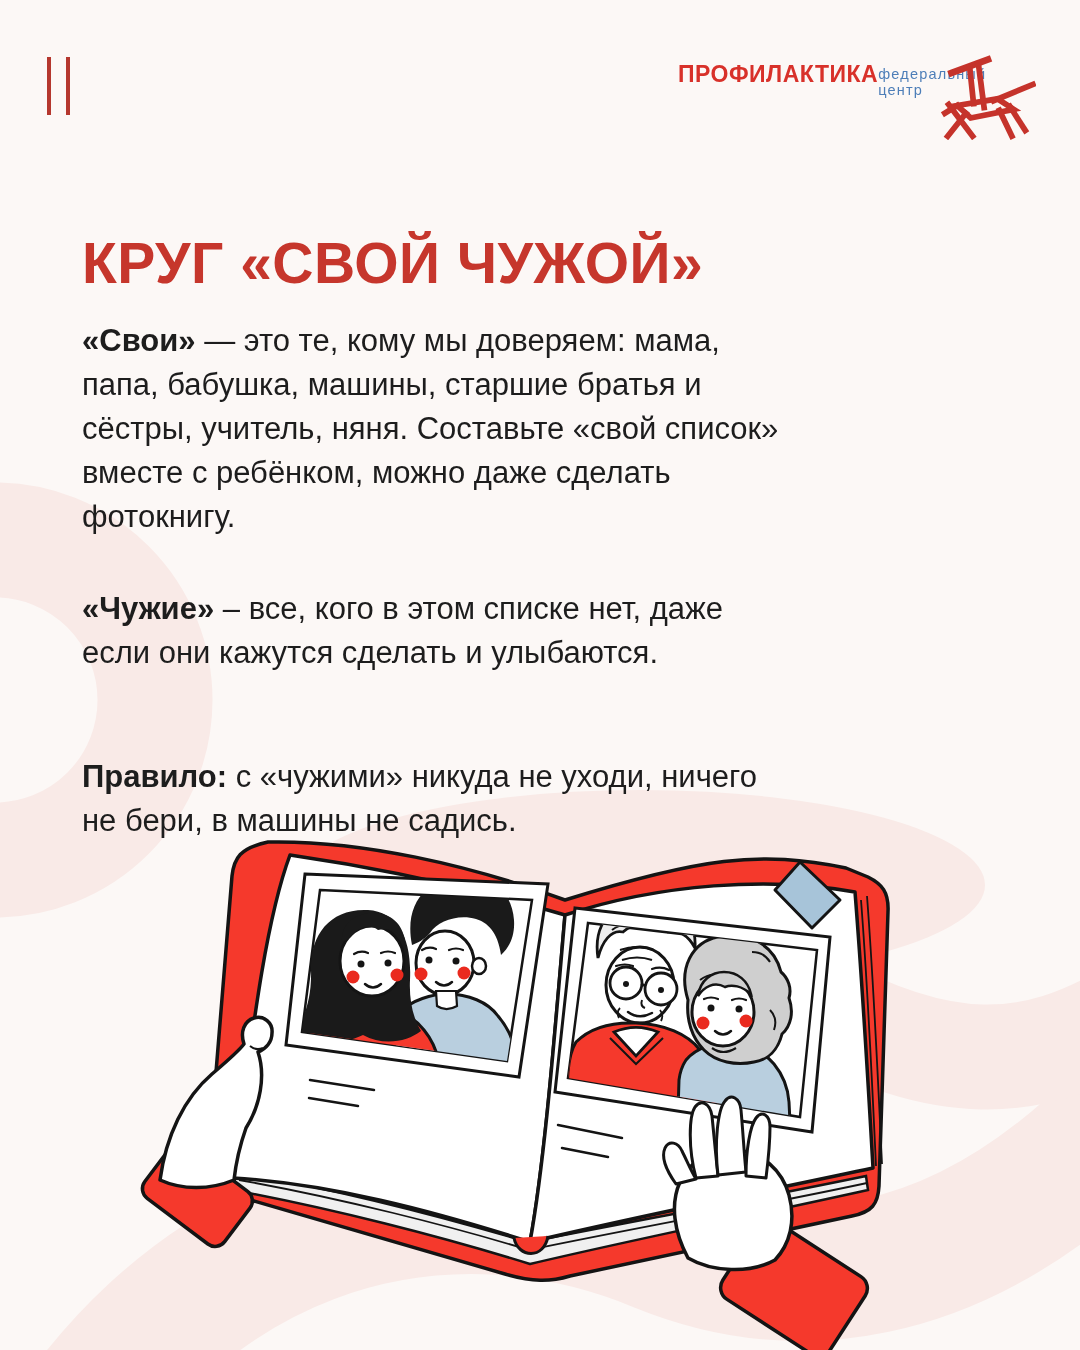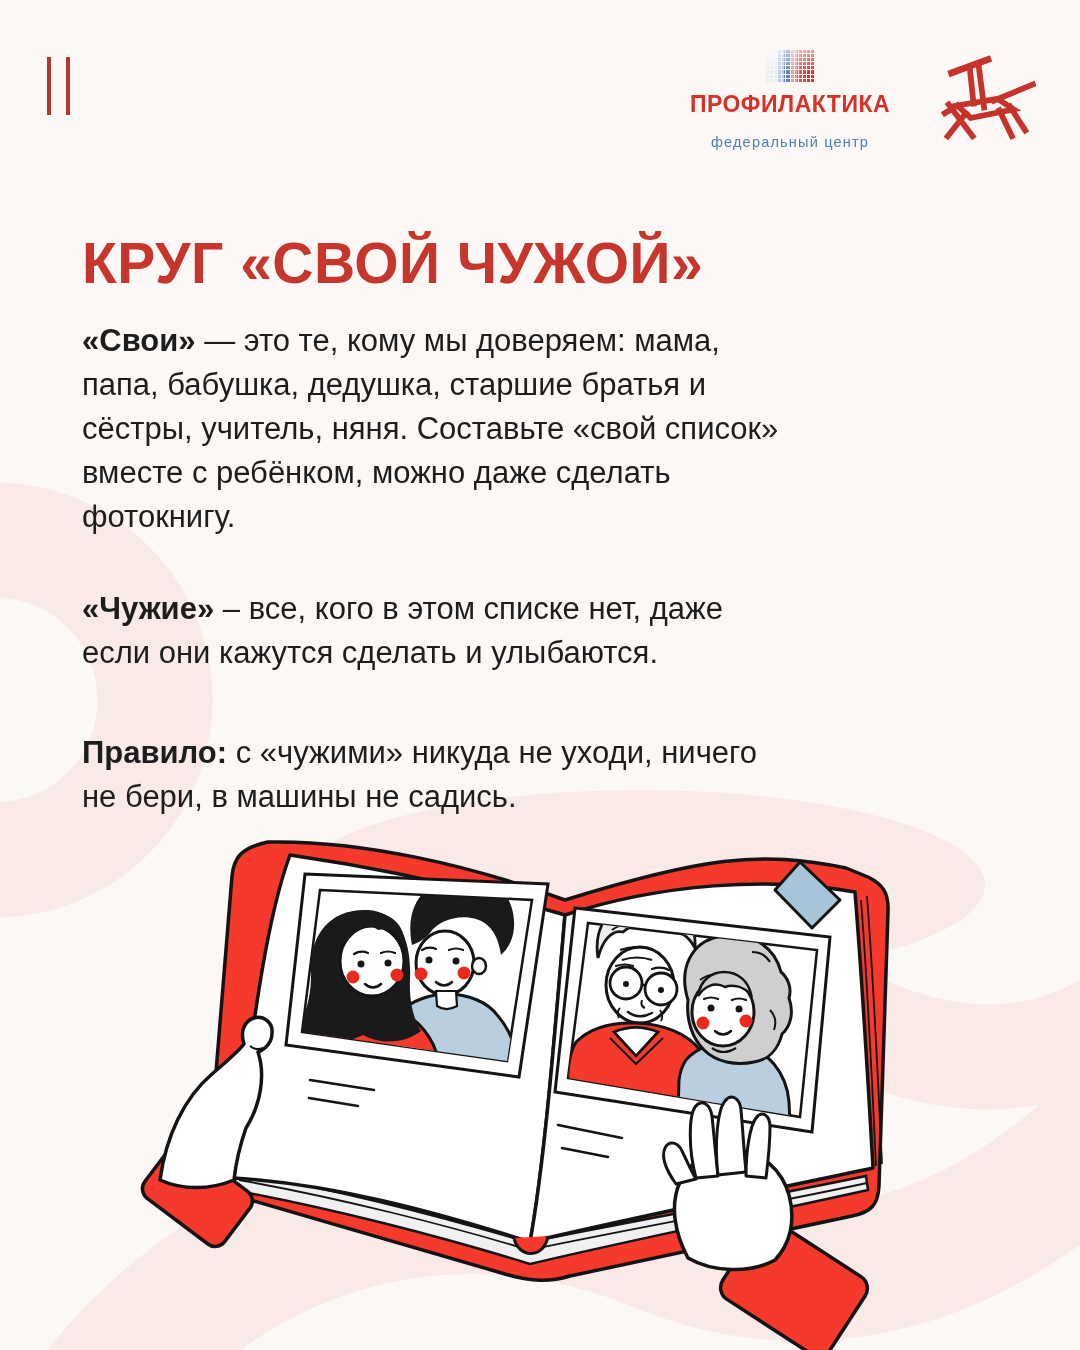--- a/index.html
+++ b/index.html
@@ -11,38 +11,38 @@
   }
   .bg-deco{position:absolute;left:0;top:0;z-index:0;}
   .illu{position:absolute;left:0;top:780px;z-index:1;}
   .layer{position:absolute;z-index:2;}
 
   
   .inst-logo{left:47px;top:57px;display:flex;align-items:stretch;gap:15px;height:58px;}
   .inst-logo .bar{width:4px;background:#b5372e;}
   .inst-logo .txt{align-self:center;font-size:30px;font-weight:400;letter-spacing:1.5px;color:#b5372e;}
 
-  .prof-logo{left:678px;top:50px;width:224px;display:flex;flex-direction:column;align-items:center;}
+  .prof-logo{left:678px;top:50px;width:224px;display:flex;flex-direction:row;align-items:center;}
   .mosaic{
     width:48px;height:32px;margin-bottom:9px;
     background:
       repeating-linear-gradient(to right, rgba(255,255,255,0) 0 3.1px, #fcf8f6 3.1px 4.1px),
       repeating-linear-gradient(to bottom, rgba(255,255,255,0) 0 3.1px, #fcf8f6 3.1px 4.1px),
       linear-gradient(to bottom, rgba(255,255,255,.55), rgba(255,255,255,0) 70%),
       linear-gradient(to right,#eceff2 0 26%,#b8c9e2 26% 38%,#5d84c0 38% 52%,#e59a94 52% 64%,#dd5048 64% 82%,#d8352c 82% 100%);
   }
   .prof-title{font-size:23px;font-weight:700;letter-spacing:.5px;color:#d8312a;}
   .prof-sub{font-size:14.5px;letter-spacing:1.2px;color:#4d7eb8;margin-top:16px;}
   .chair{left:936px;top:50px;}
 
   
   .page-title{left:82px;top:196px;font-size:57px;line-height:1.05;font-weight:700;letter-spacing:.5px;color:#c6362c;white-space:nowrap;}
   .para{left:82px;width:700px;font-size:31px;line-height:44px;}
   .para b{font-weight:700;}
-  .p1{top:288px;} .p2{top:556px;} .p3{top:700px;}
+  .p1{top:288px;} .p2{top:556px;} .p3{top:724px;}
 </style>
 </head>
 <body>
 
 <svg class="bg-deco" width="1080" height="1350" viewBox="0 0 1080 1350">
   <circle cx="-5" cy="700" r="160" fill="none" stroke="#f9eae7" stroke-width="115"></circle>
   <ellipse cx="640" cy="885" rx="345" ry="95" fill="#f9eae7"></ellipse>
   <path d="M30,1500 C170,1230 430,1150 660,1245 C800,1302 950,1275 1090,1150" fill="none" stroke="#f9eae7" stroke-width="135" stroke-linecap="round"></path>
   <path d="M815,1005 C940,1072 1030,1075 1135,1010" fill="none" stroke="#f9eae7" stroke-width="105" stroke-linecap="round"></path>
 </svg>
@@ -66,21 +66,21 @@
   <path d="M60,53 L101,36"></path>
   <path d="M66,63 L79,90"></path>
   <path d="M77,59 L93,84"></path>
   <path d="M31,66 L12,90"></path>
   <path d="M13,57 L38,90"></path>
   <path d="M22,58 L9,66"></path>
 </svg>
 
 <h1 class="layer page-title">КРУГ «СВОЙ ЧУЖОЙ»</h1>
 
-<p class="layer para p1"><b>«Свои»</b><span> — это те, кому мы доверяем: мама, папа, бабушка, дедушка, старшие братья и сёстры, учитель, няня. Составьте «свой список» вместе с ребёнком, можно даже сделать фотокнигу.</span></p>
+<p class="layer para p1"><b>«Свои»</b><span> — это те, кому мы доверяем: мама, папа, бабушка, машины, старшие братья и сёстры, учитель, няня. Составьте «свой список» вместе с ребёнком, можно даже сделать фотокнигу.</span></p>
 <p class="layer para p2"><b>«Чужие»</b><span> – все, кого в этом списке нет, даже если они кажутся сделать и улыбаются.</span></p>
 <p class="layer para p3"><b>Правило:</b><span> с «чужими» никуда не уходи, ничего не бери, в машины не садись.</span></p>
 
 <svg class="illu" width="1080" height="570" viewBox="0 0 570 570" style="width:1080px;height:570px">
 </svg>
 <svg class="illu" width="1080" height="570" viewBox="0 0 1080 570">
   <defs>
     <clipPath id="clipL">
         <polygon points="320,110 532,120 507,281 302,252"></polygon>
       </clipPath>

